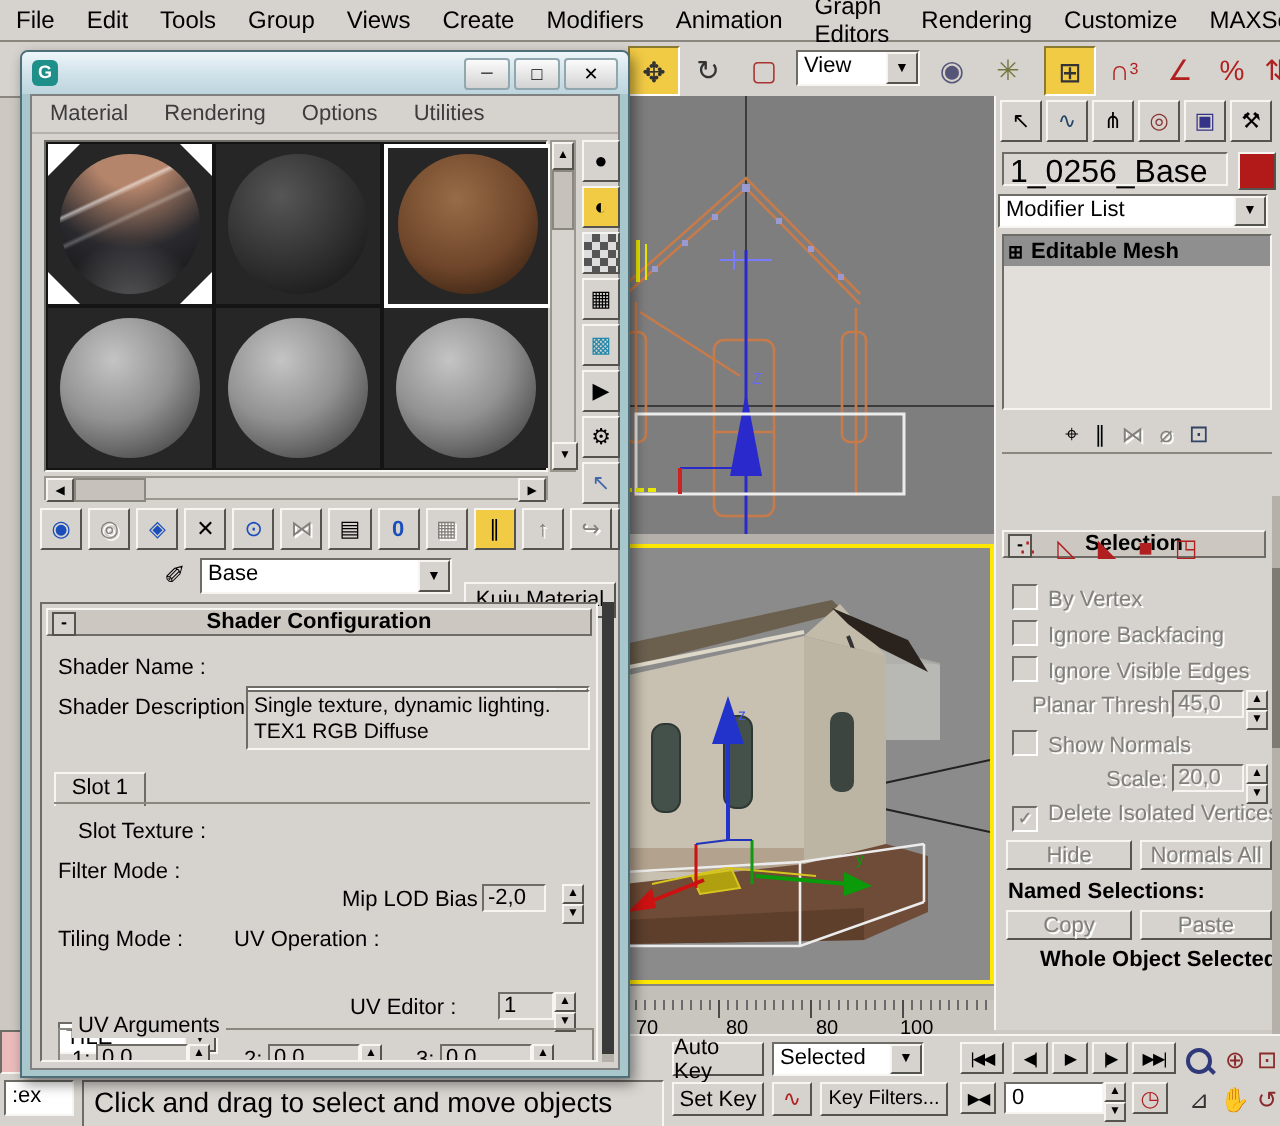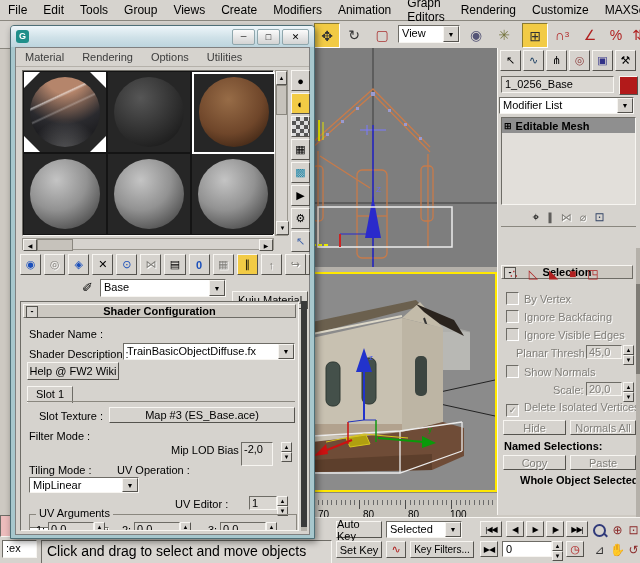--- a/index.html
+++ b/index.html
@@ -213,21 +213,21 @@
           <span>◎</span>
         </div>
       <div class="btn" style="width:21px;height:21px;color:#338">
           <span>▣</span>
         </div>
       <div class="btn" style="width:21px;height:21px">
           <span>⚒</span>
         </div>
     </div>
 
-    <div class="abs inset" style="left:3px;top:28px;width:113px;height:17px;background:#dad7d2;padding:1px 3px;font-size:11px">
+    <div class="abs inset" style="left:3px;top:28px;width:113px;height:17px;background:#dad7d2;padding:1px 3px;font-size:16px">
       <span>1_0256_Base</span>
     </div>
     <div class="abs" style="left:121px;top:28px;width:17px;height:17px;background:#b21a1a;border:1px solid;border-color:#f7f5f1 #55534e #55534e #f7f5f1"></div>
 
     <div class="abs dd" style="left:1px;top:49px;width:135px;height:17px">
       <span>Modifier List</span>
       <span class="da">▼</span>
     </div>
 
     <div class="abs inset" style="left:3px;top:69px;width:135px;height:88px;background:#e2dfda">
@@ -517,38 +517,31 @@
         <div class="rhead" style="margin:2px;height:14px;font-size:11px;line-height:13px">
           <span class="pm">-</span>
           <span>Shader Configuration</span>
         </div>
         <span class="abs" style="left:8px;top:26px">Shader Name :</span>
         <div class="abs dd" style="left:102px;top:23px;width:172px;height:17px">
           <span>TrainBasicObjectDiffuse.fx</span>
           <span class="da">▼</span>
         </div>
         <span class="abs" style="left:8px;top:46px">Shader Description :</span>
-        <div class="abs btn" style="left:6px;top:60px;width:92px;height:18px">
-            <span>Help @ FW2 Wiki</span>
-          </div>
+        <div class="abs insetg" style="left:102px;top:43px;width:172px;height:30px;padding:1px 3px;font-size:10.5px;line-height:13px">
+          <span>Single texture, dynamic lighting. TEX1 RGB Diffuse</span>
+        </div>
         <div class="abs raised" style="left:6px;top:84px;width:44px;height:16px;border-bottom:none;text-align:center;line-height:15px">
           <span>Slot 1</span>
         </div>
         <div class="abs" style="left:6px;top:99px;width:268px;height:1px;background:#8a877f"></div>
         <span class="abs" style="left:18px;top:108px">Slot Texture :</span>
-        <div class="abs btn" style="left:88px;top:105px;width:186px;height:16px">
-            <span>Map #3 (ES_Base.ace)</span>
-          </div>
         <span class="abs" style="left:8px;top:128px">Filter Mode :</span>
-        <div class="abs dd" style="left:8px;top:140px;width:110px;height:16px">
-          <span>MipLinear</span>
-          <span class="da">▼</span>
-        </div>
         <span class="abs" style="left:150px;top:142px">Mip LOD Bias :</span>
-        <div class="abs insetg" style="left:220px;top:140px;width:32px;height:24px;padding:0 2px"><span>-2,0</span></div>
+        <div class="abs insetg" style="left:220px;top:140px;width:32px;height:14px;padding:0 2px"><span>-2,0</span></div>
         <div class="spin" style="left:260px;top:140px">
             <i>▲</i>
             <i>▼</i>
           </div>
         <span class="abs" style="left:8px;top:162px">Tiling Mode :</span>
         <span class="abs" style="left:96px;top:162px">UV Operation :</span>
         <div class="abs dd" style="left:8px;top:174px;width:80px;height:16px">
           <span>TILE</span>
           <span class="da">▼</span>
         </div>

